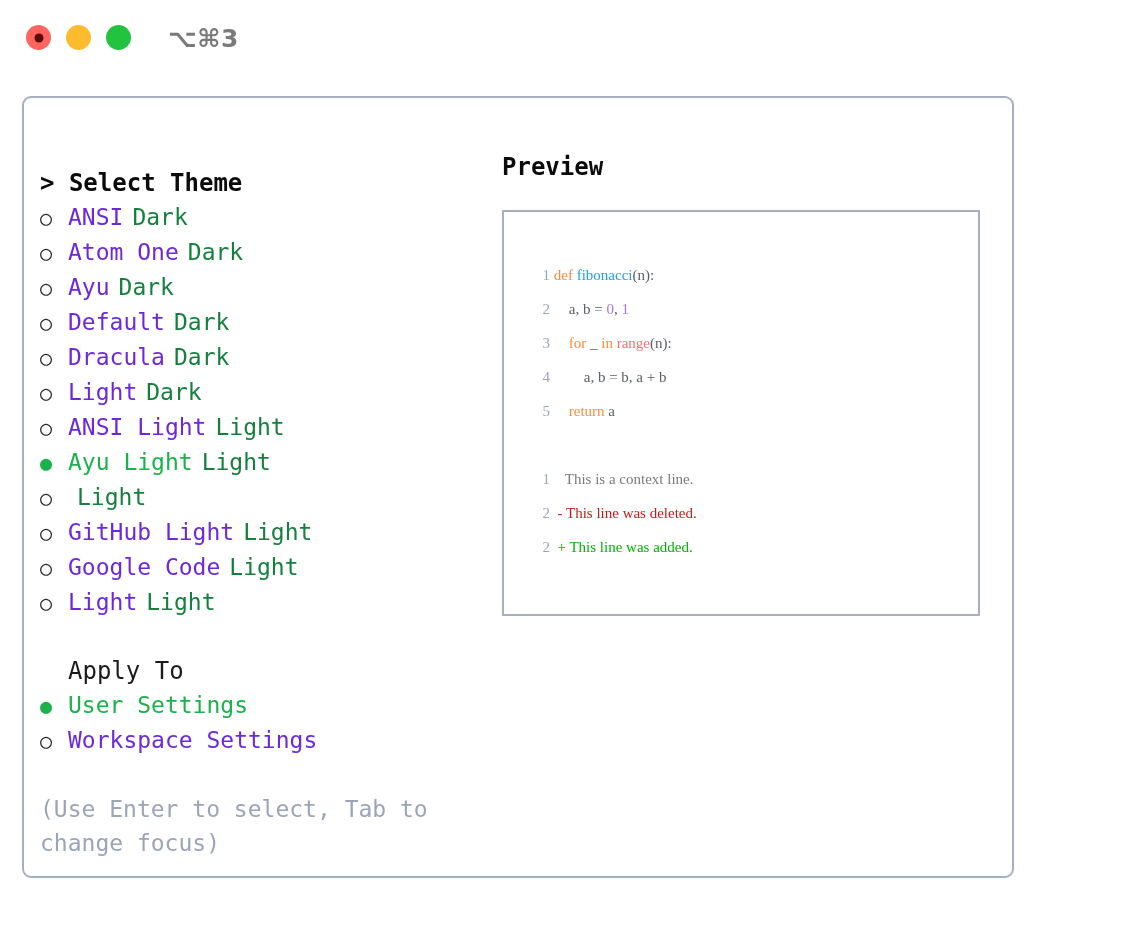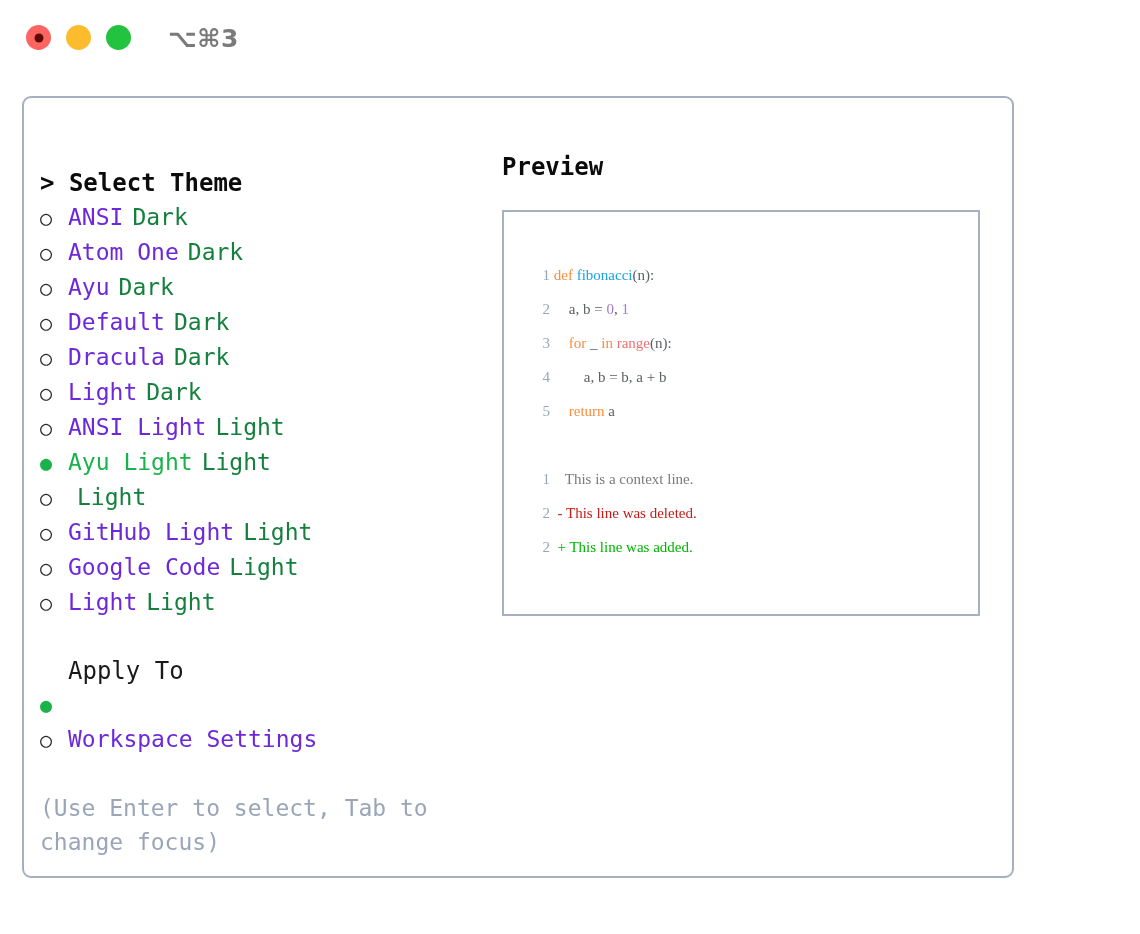--- a/index.html
+++ b/index.html
@@ -219,21 +219,21 @@
           <div class="opt"><span class="marker">○</span><span class="variant">Light</span></div>
           <div class="opt"><span class="marker">○</span><span class="label">GitHub Light</span><span class="variant">Light</span></div>
           <div class="opt"><span class="marker">○</span><span class="label">Google Code</span><span class="variant">Light</span></div>
           <div class="opt"><span class="marker">○</span><span class="label">Light</span><span class="variant">Light</span></div>
         </div>
 
       <div class="spacer-lg"></div>
 
       <div class="section-title plain">Apply To</div>
       <div class="opt-list" id="apply-options">
-          <div class="opt selected"><span class="marker">●</span></div>
+          <div class="opt selected"><span class="marker">●</span><span class="label">User Settings</span></div>
           <div class="opt"><span class="marker">○</span><span class="label">Workspace Settings</span></div>
         </div>
 
       <div class="spacer-md"></div>
 
       <div class="hint">
         <div>(Use Enter to select, Tab to</div>
         <div>change focus)</div>
       </div>
     </div>

